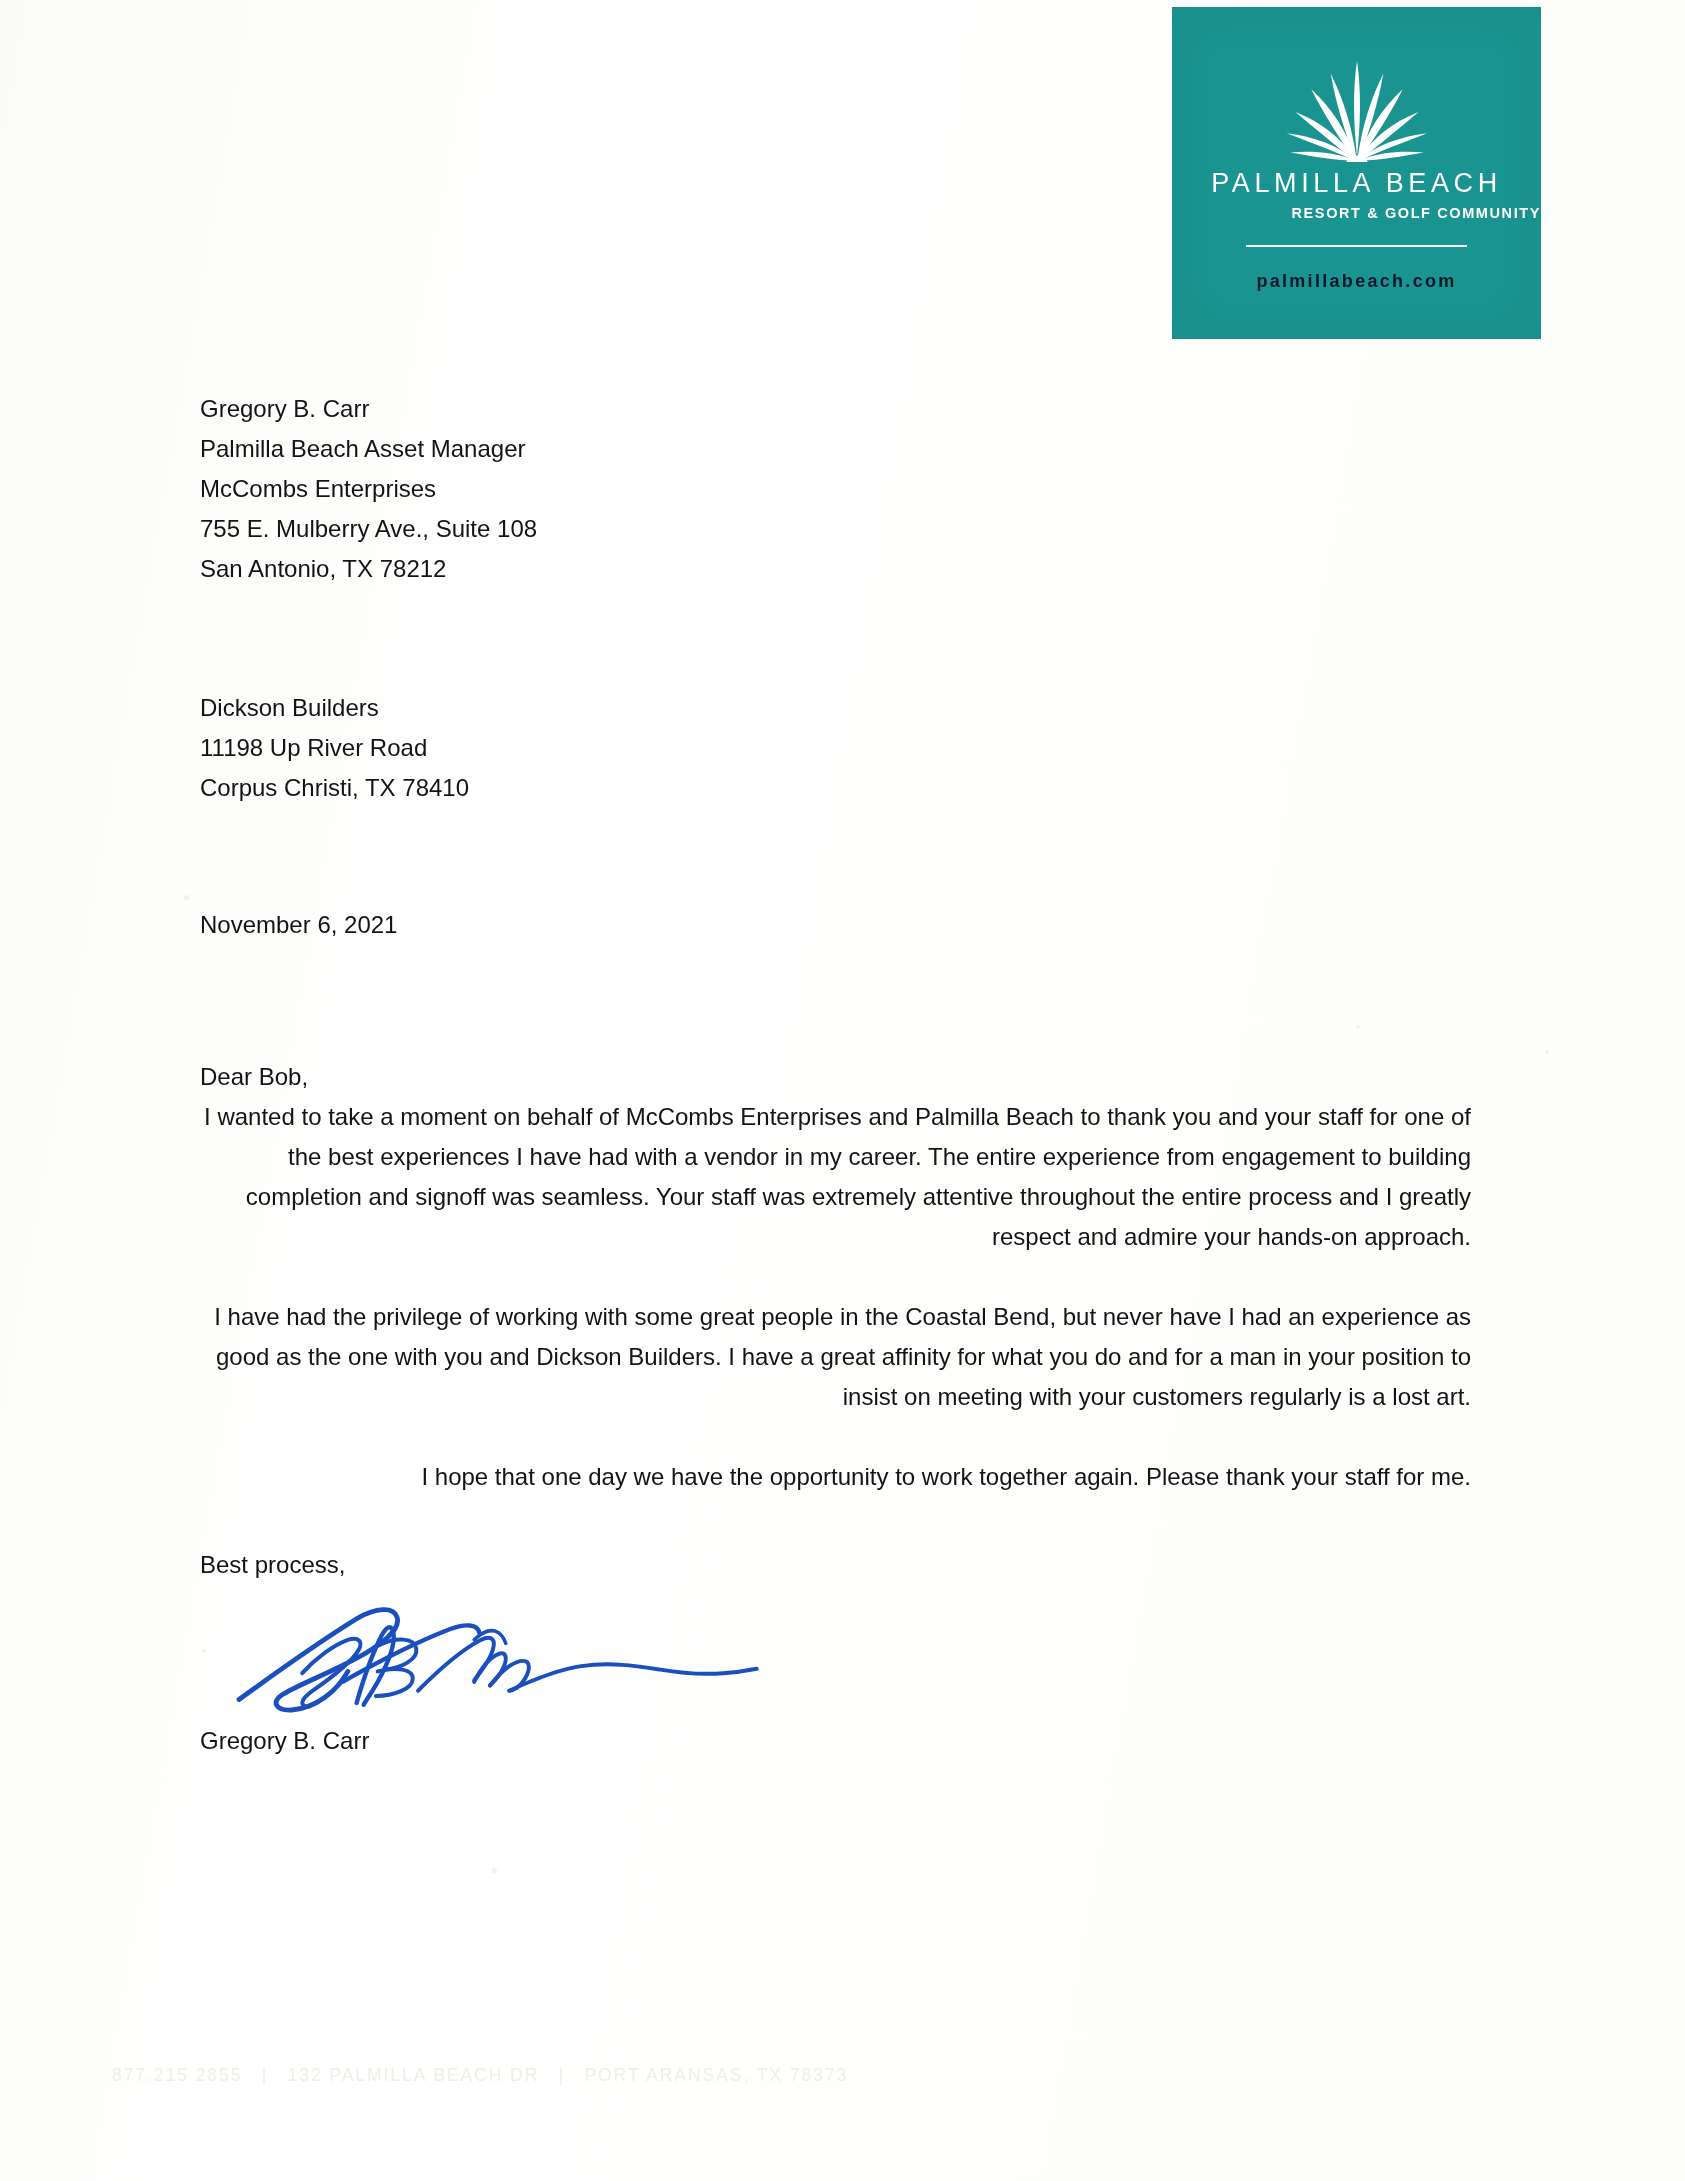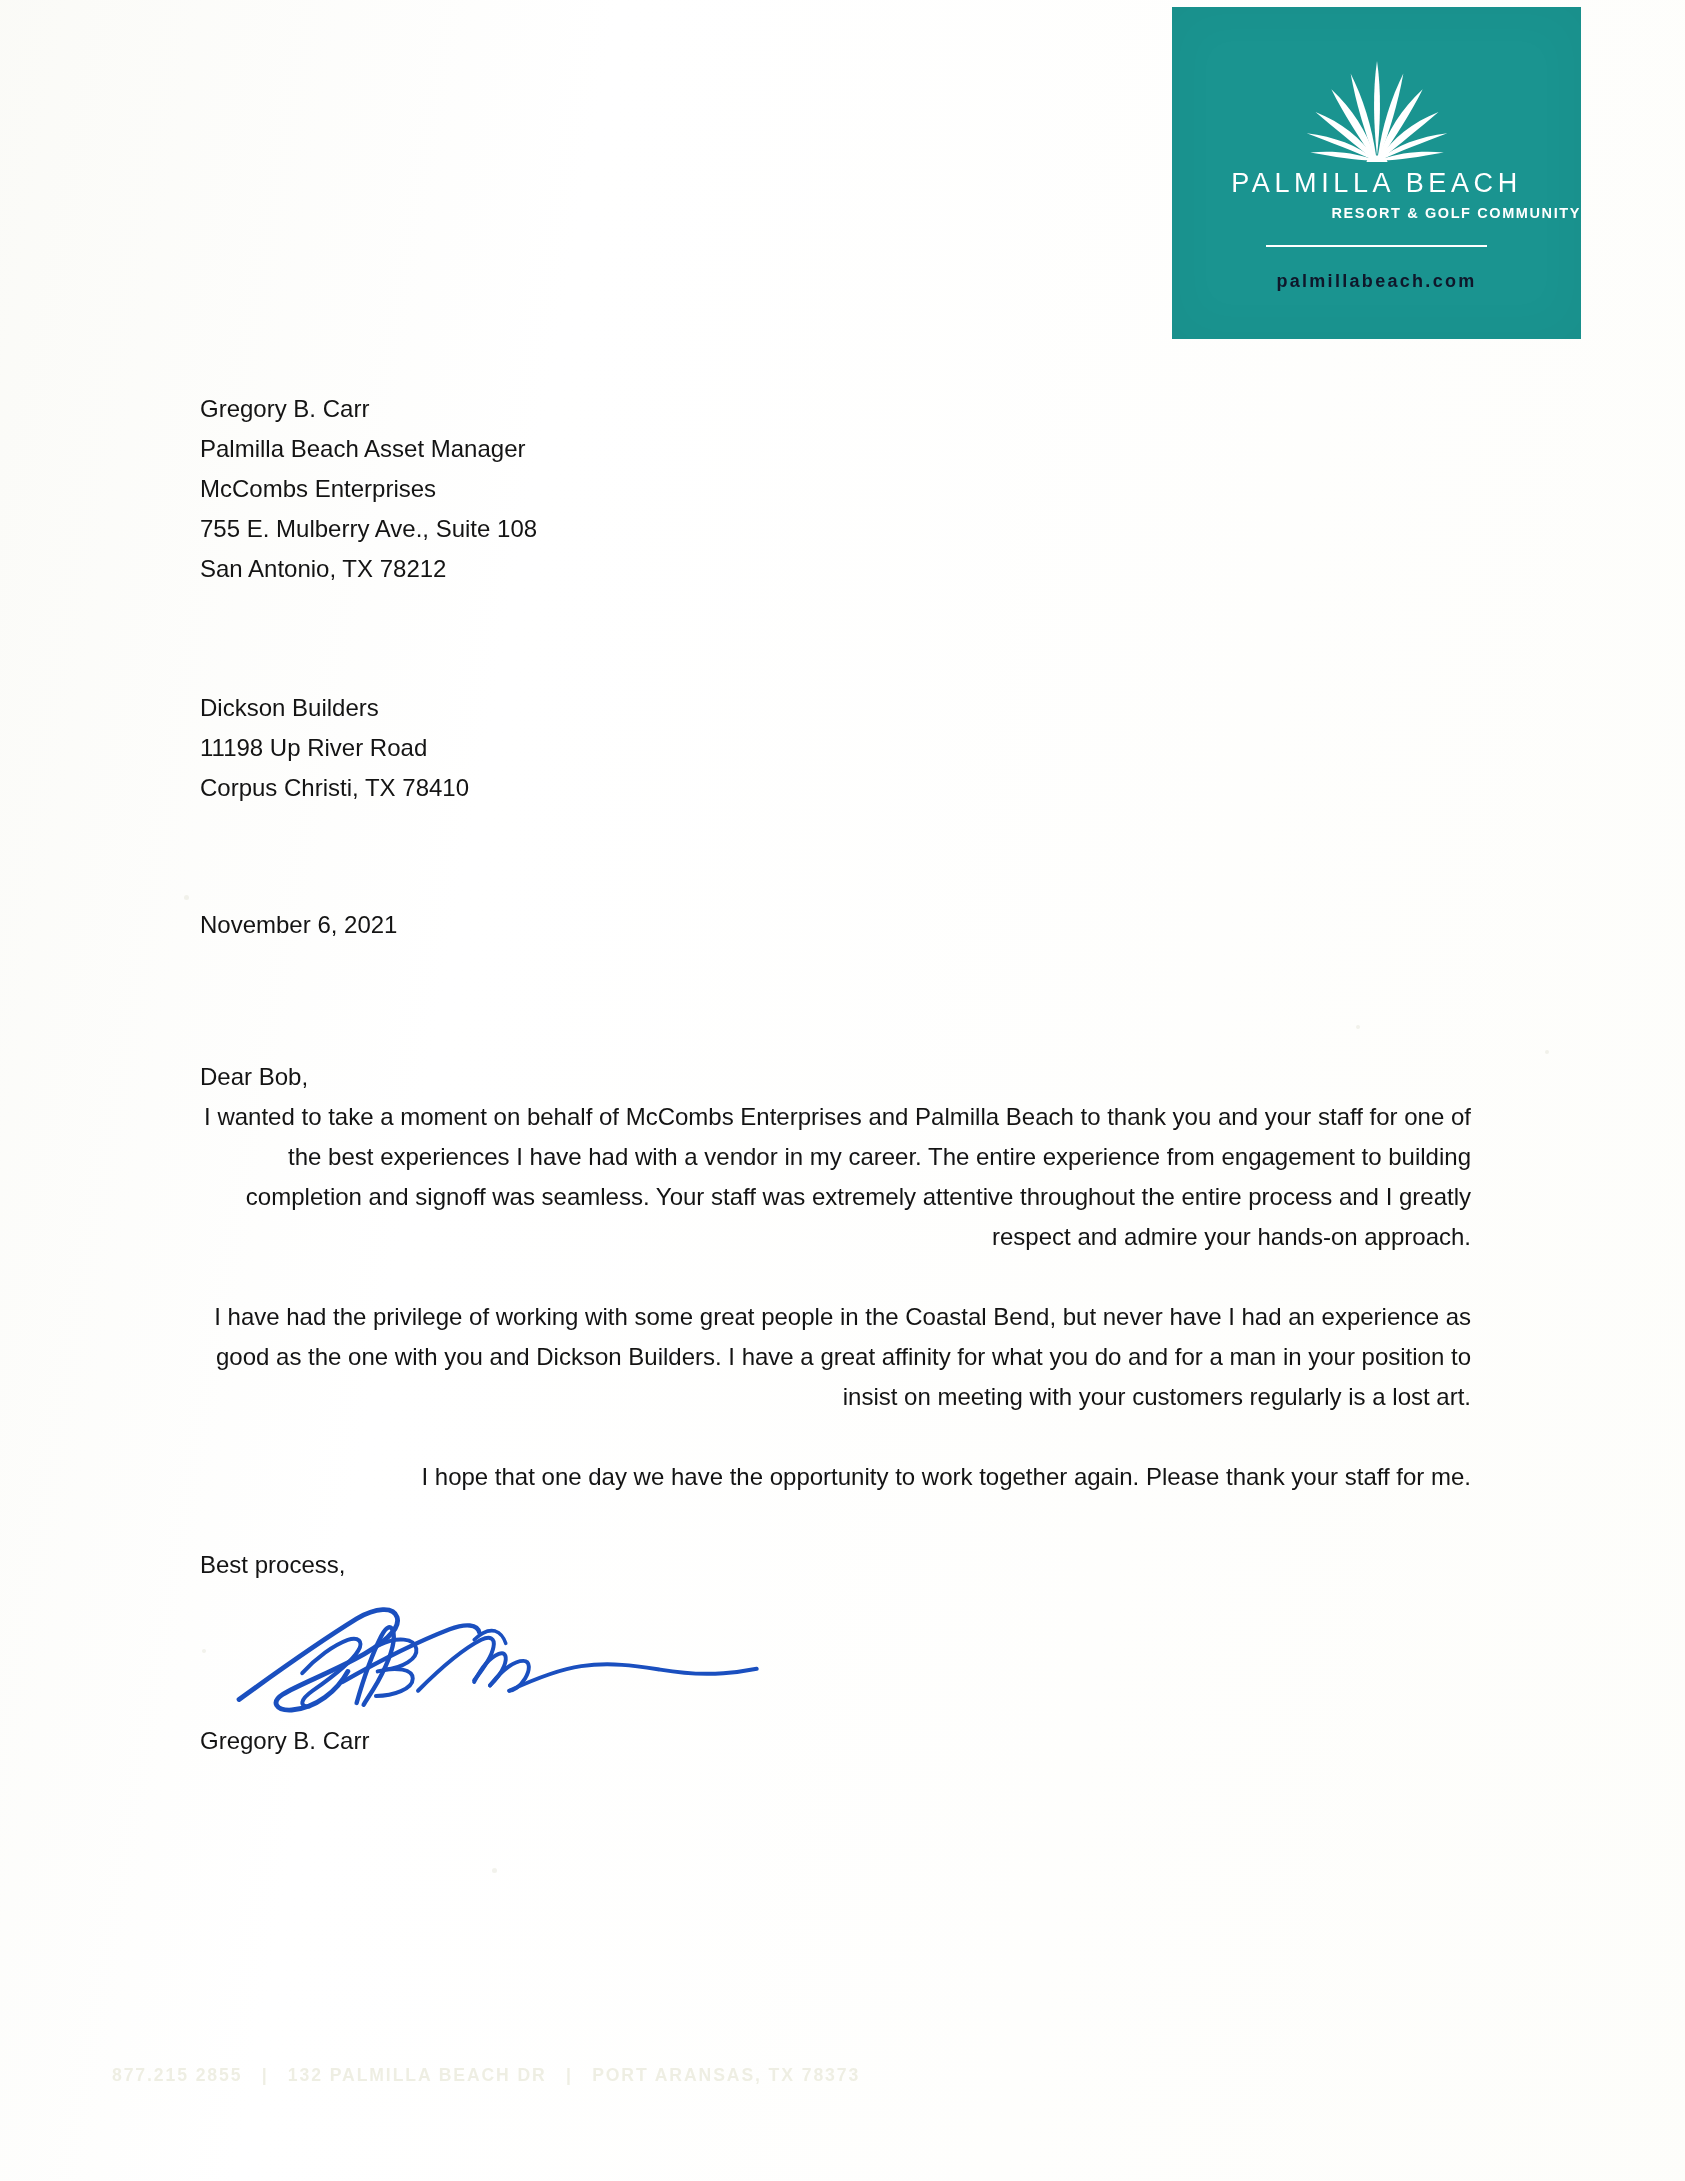--- a/index.html
+++ b/index.html
@@ -25,21 +25,21 @@
     background:
       linear-gradient(100deg, rgba(250,250,246,0.9) 0%, rgba(255,255,255,1) 30%, rgba(253,253,250,0.95) 100%);
     pointer-events: none;
   }
 
   
   .logo-block {
     position: absolute;
     left: 1172px;
     top: 7px;
-    width: 409px;
+    width: 369px;
     height: 332px;
     background: #1A9490;
     text-align: center;
     box-sizing: border-box;
     padding-top: 7px;
     box-shadow: inset 0 0 53px rgba(0,0,0,0.04);
   }
   .logo-mark {
     width: 176px;
     height: 123px;
@@ -134,21 +134,21 @@
     position: absolute;
     left: 112px;
     top: 2065px;
     width: 1492px;
     display: flex;
     align-items: baseline;
     gap: 0;
     color: #ECECDF;
     font-size: 17.6px;
     letter-spacing: 1.9px;
-    font-weight: bold;
+    font-weight: normal;
     opacity: 0.85;
     white-space: nowrap;
   }
   .footer-sep {
     padding: 0 19.3px;
     color: #ECECDF;
   }
   .footer-right {
     margin-left: auto;
     color: #F3F3EA;

